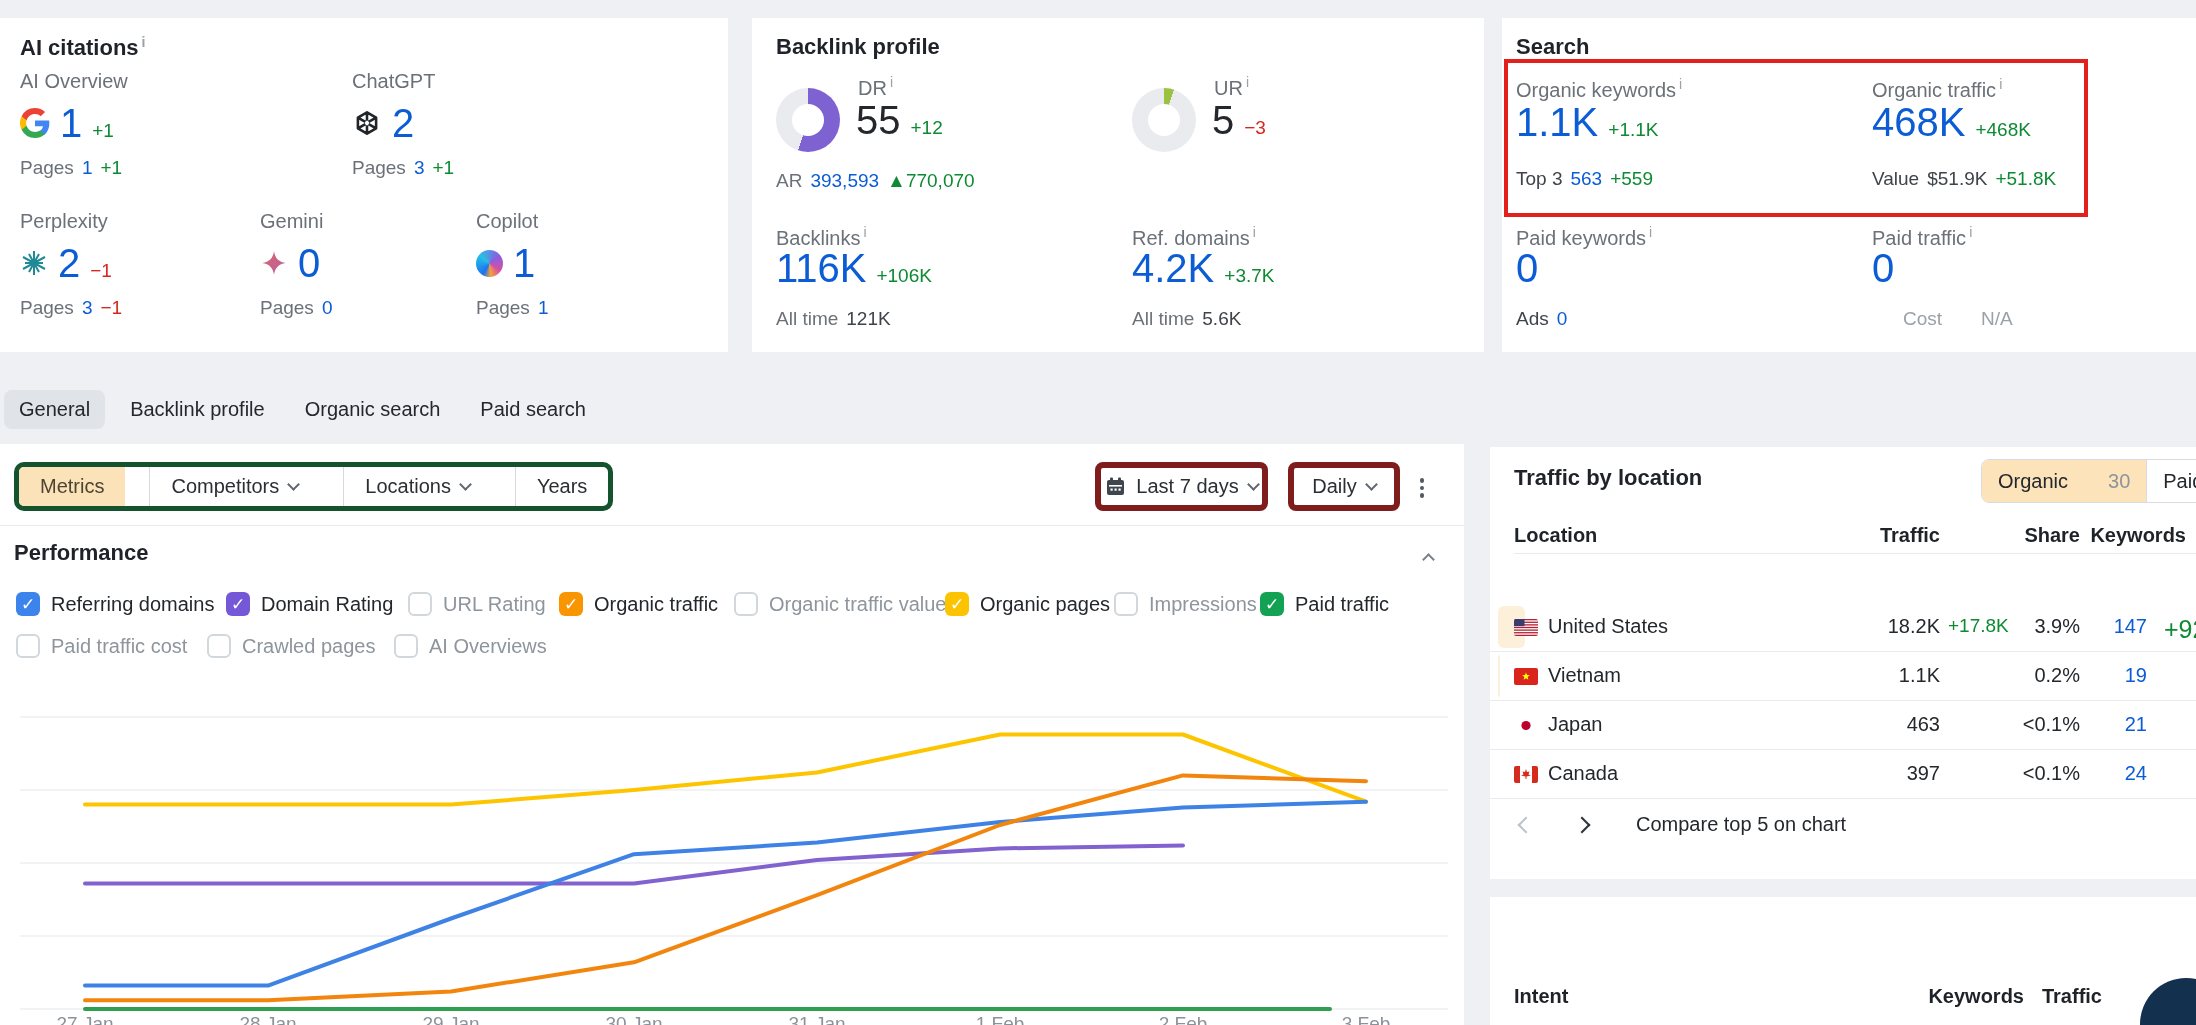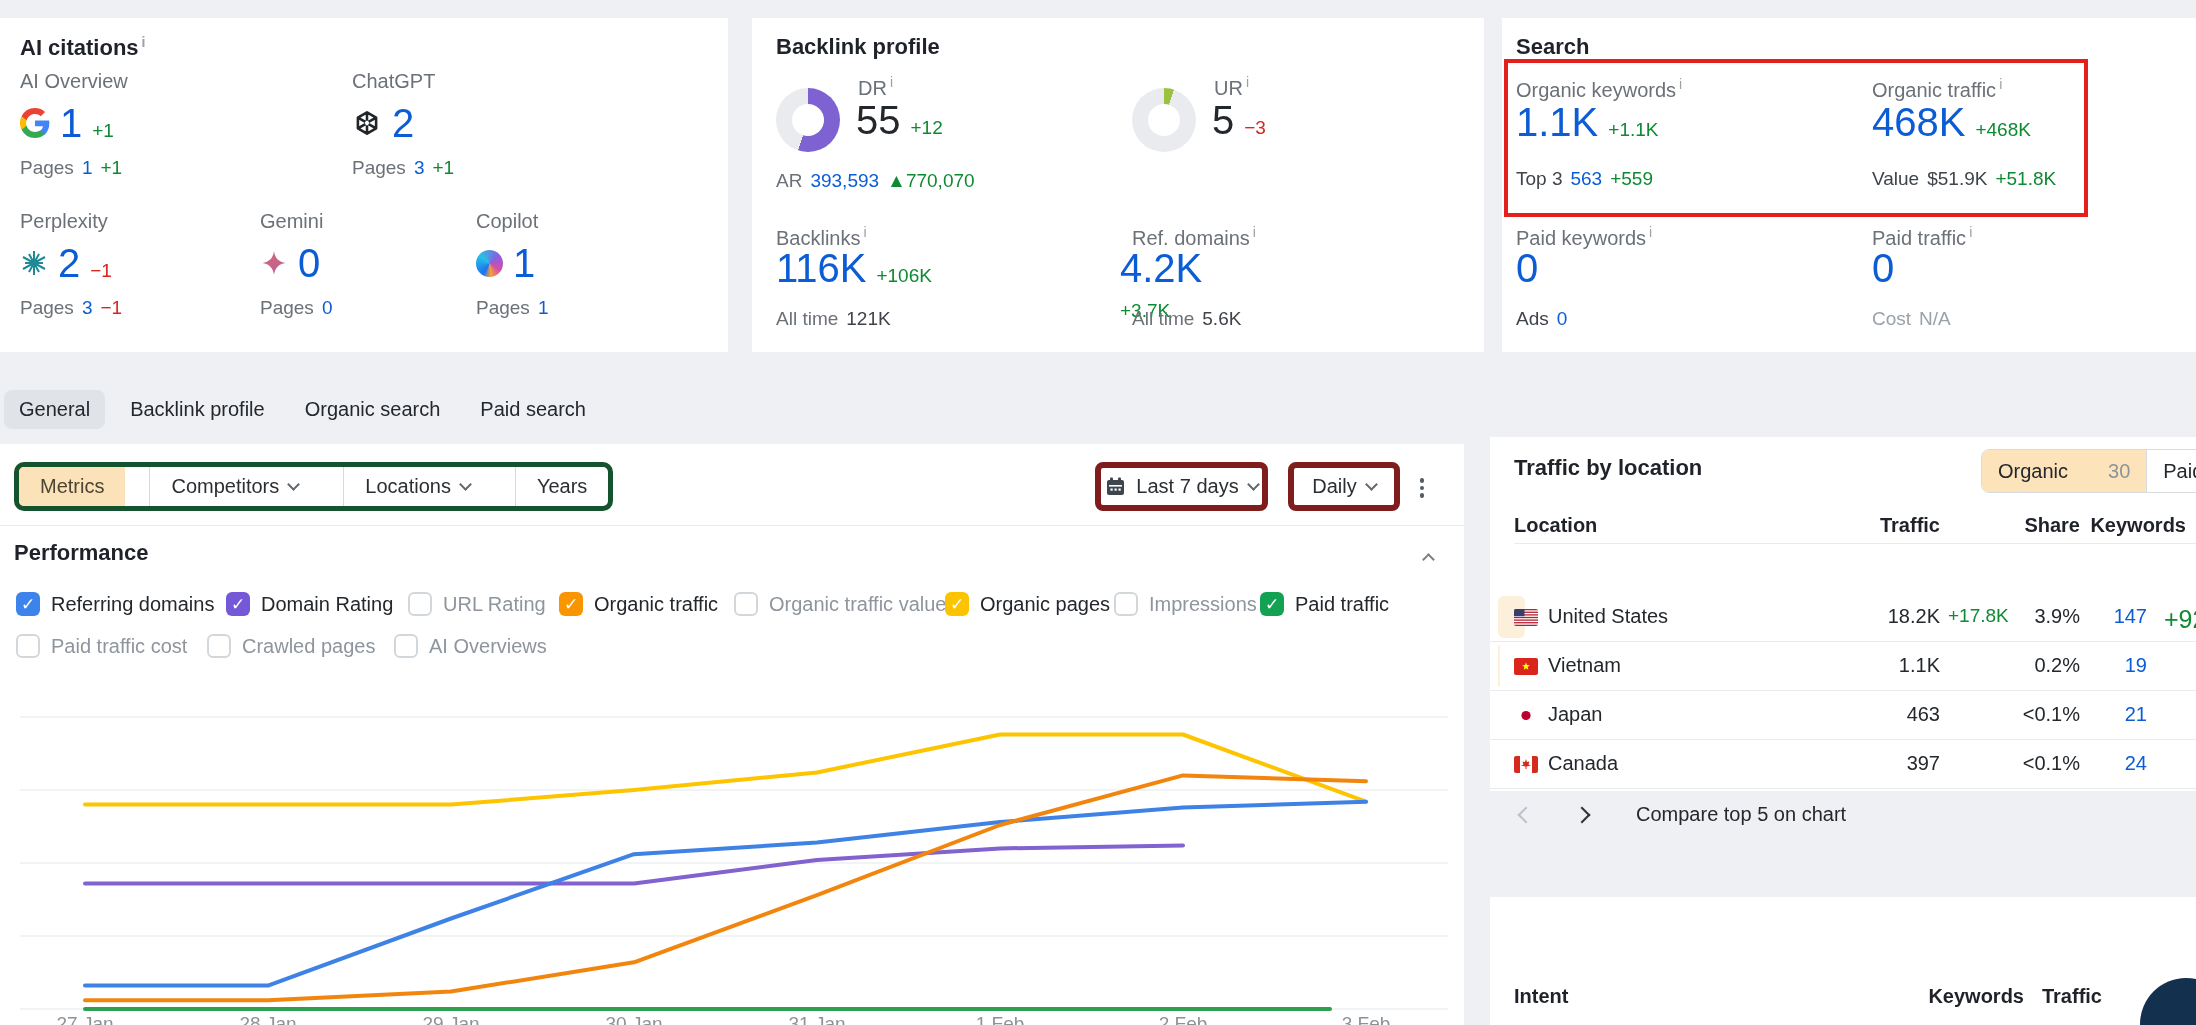--- a/index.html
+++ b/index.html
@@ -14,21 +14,21 @@
   .big.dark { color:#24282d; }
   .vrow { display:flex; align-items:baseline; gap:10px; }
   .vrow .ico { align-self:center; display:flex; }
   .delta { font-size:19px; }
   .up { color:#0e8a33; }
   .down { color:#d8271d; }
   .blue { color:#0b5cd5; }
   .gray { color:#6b7178; }
   .dark { color:#24282d; }
   .dkgray { color:#3f444a; }
-  .lgray { color:#9aa1a8; }
+  .lgray { color:#9aa1a8;margin-left:31px; }
   .sub { font-size:19px; display:flex; gap:8px; align-items:baseline; }
   sup.info { font-size:14px; color:#9aa1a8; margin-left:3px; vertical-align:super; }
   .donut { width:64px; height:64px; border-radius:50%; position:absolute; background:#e9ebef; }
   .donut::after { content:""; position:absolute; inset:16px; background:#fff; border-radius:50%; }
   
   .tabs { position:absolute; left:4px; top:390px; display:flex; gap:10px; align-items:center; }
   .tab { font-size:20px; color:#24282d; padding:8px 15px; border-radius:8px; cursor:pointer; }
   .tab.active { background:#e0e4e9; }
   
   .seg-group { position:absolute; left:14px; top:18px; display:inline-flex; border:5px solid #14532d; border-radius:10px; background:#fff; height:49px; overflow:hidden;gap:24px; }
@@ -200,21 +200,21 @@
     <div class="abs vrow" style="left:24px;top:228px;">
       <span class="big">116K</span>
       <span class="delta up">+106K</span>
     </div>
     <div class="abs sub" style="left:24px;top:290px;">
       <span class="gray">All time</span>
       <span class="dkgray">121K</span>
     </div>
 
     <div class="abs lbl" style="left:380px;top:206px;"><span>Ref. domains</span><sup class="info">i</sup></div>
-    <div class="abs vrow" style="left:368px;top:228px;flex-direction:column;">
+    <div class="abs vrow" style="left:380px;top:228px;">
       <span class="big">4.2K</span>
       <span class="delta up">+3.7K</span>
     </div>
     <div class="abs sub" style="left:380px;top:290px;">
       <span class="gray">All time</span>
       <span class="dkgray">5.6K</span>
     </div>
   </section>
 
   <section class="card" style="left:1502px;top:18px;width:694px;height:334px;">
@@ -385,21 +385,21 @@
           <text x="451" y="350" text-anchor="middle" fill="#8b929a" font-size="19">29 Jan</text>
           <text x="634" y="350" text-anchor="middle" fill="#8b929a" font-size="19">30 Jan</text>
           <text x="817" y="350" text-anchor="middle" fill="#8b929a" font-size="19">31 Jan</text>
           <text x="1000" y="350" text-anchor="middle" fill="#8b929a" font-size="19">1 Feb</text>
           <text x="1183" y="350" text-anchor="middle" fill="#8b929a" font-size="19">2 Feb</text>
           <text x="1366" y="350" text-anchor="middle" fill="#8b929a" font-size="19">3 Feb</text>
         </g>
     </svg>
   </section>
 
-  <section class="card" style="left:1490px;top:437px;width:706px;height:354px;">
+  <section class="card" style="left:1490px;top:447px;width:706px;height:432px;">
     <div class="abs t-title" style="left:24px;top:18px;">Traffic by location</div>
 
     <div class="toggle" style="left:491px;top:12px;">
       <div class="tog-seg active">
           <span>Organic</span>
           <span class="tog-count">30</span>
         </div>
       <div class="tog-seg" style="border-left:1px solid #d8dbe0;">
           <span>Paid</span>
           <span class="tog-count">0</span>

